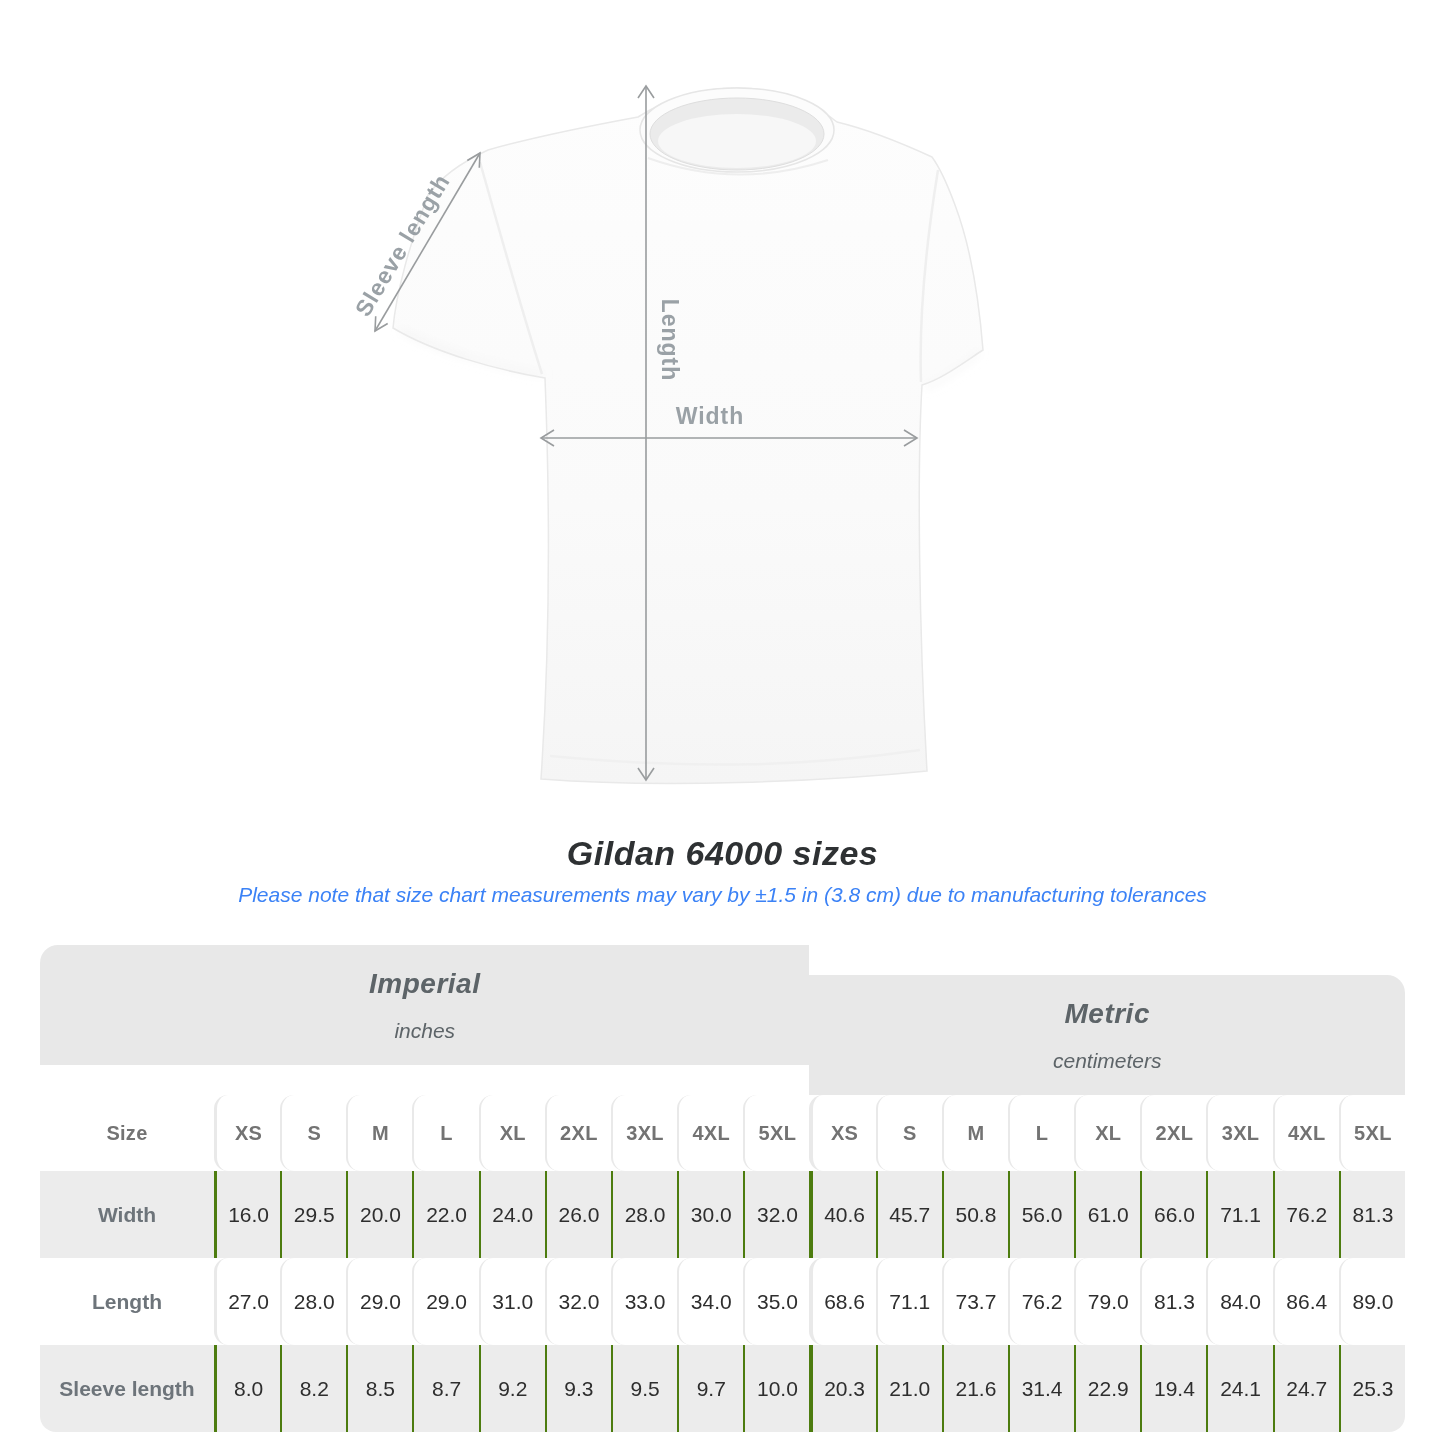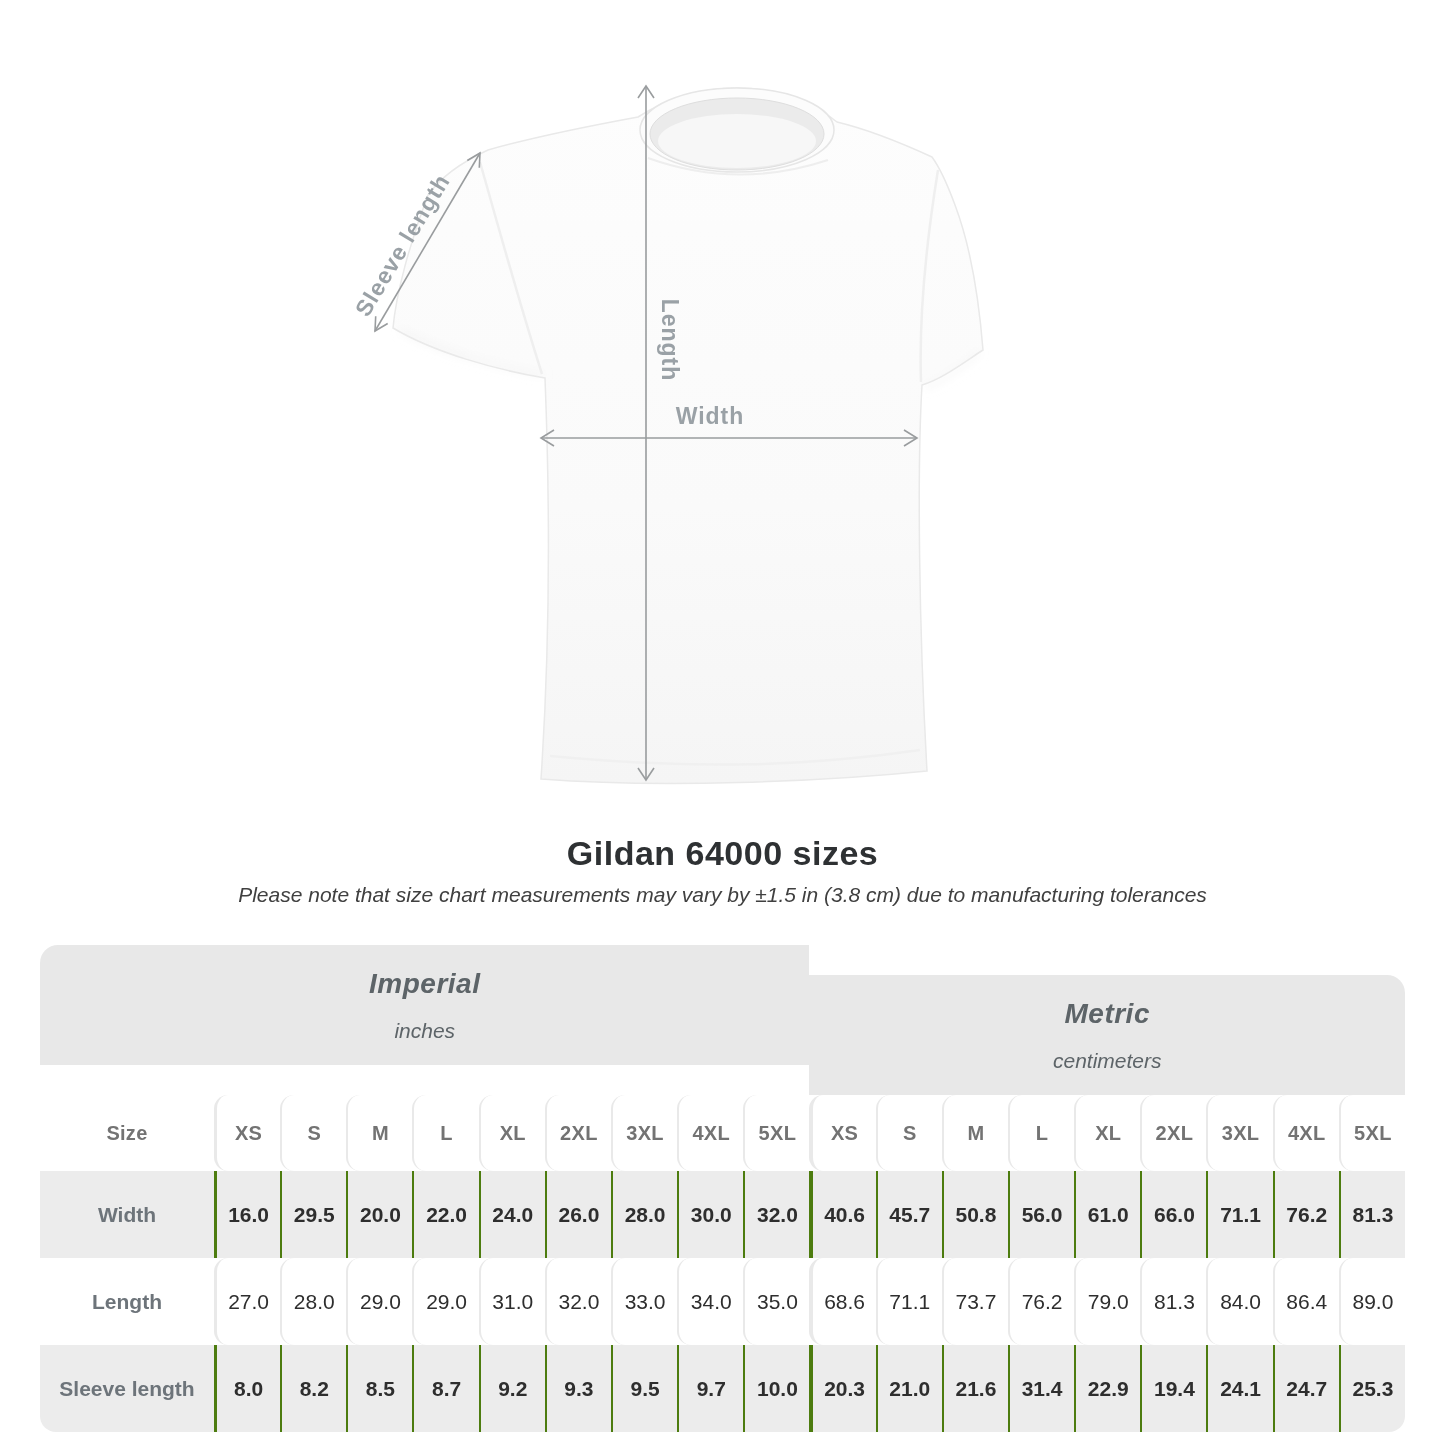--- a/index.html
+++ b/index.html
@@ -4,25 +4,25 @@
 <style>
   html,body{margin:0;padding:0;}
   body{
     width:1445px;height:1445px;background:#ffffff;
     font-family:"Liberation Sans", sans-serif;
     -webkit-font-smoothing:antialiased;
   }
   .diagram-wrap{width:1445px;height:820px;position:relative;}
   .title{
     text-align:center;margin-top:14px;
-    font-size:34px;font-weight:bold;color:#2e3133;letter-spacing:0.5px;
+    font-size:34px;font-weight:bold;color:#2e3133;letter-spacing:0.5px;font-style:italic;
   }
   .note{
     text-align:center;margin-top:10px;
-    font-size:21px;font-style:italic;color:#404040;
+    font-size:21px;font-style:italic;color:#3b82f6;
   }
   .size-table{
     width:1365px;margin:38px 40px 0 40px;
     display:grid;
     grid-template-columns:174px repeat(18, 1fr);
   }
   .trow{display:contents;}
   .gh{
     background:#e8e8e8;height:120px;
     display:flex;flex-direction:column;align-items:center;justify-content:center;gap:19px;
@@ -32,21 +32,21 @@
   .gh .g-label{font-size:28px;font-weight:bold;font-style:italic;color:#5d6468;letter-spacing:0.5px;}
   .gh .g-unit{font-size:21px;font-style:italic;color:#5d6468;}
   .cell{
     display:flex;align-items:center;justify-content:center;
     height:87px;box-sizing:border-box;
   }
   .row-size .cell{height:76px;}
   .row-white .cell{background:#ffffff;}
   .row-gray .cell{background:#ececec;}
   .row-white .cell + .cell{border-left:2px solid #e9e9e9;border-radius:14px;}
-  .row-gray .cell + .cell{border-left:2px solid #4d7c0f;font-weight:bold;}
+  .row-gray .cell + .cell{border-left:2px solid #4d7c0f;}
   .trow .cell:nth-child(2){border-left-width:3px;}
   .trow .cell:nth-child(11){border-left-width:4px;}
   .row-last .cell:first-child{border-bottom-left-radius:16px;}
   .row-last .cell:last-child{border-bottom-right-radius:16px;}
   .sz{font-size:20px;font-weight:bold;color:#737373;letter-spacing:0.3px;}
   .lab{font-size:21px;font-weight:bold;color:#6d747a;}
   .val{font-size:21px;color:#2e2e2e;}
 </style>
 </head>
 <body>

